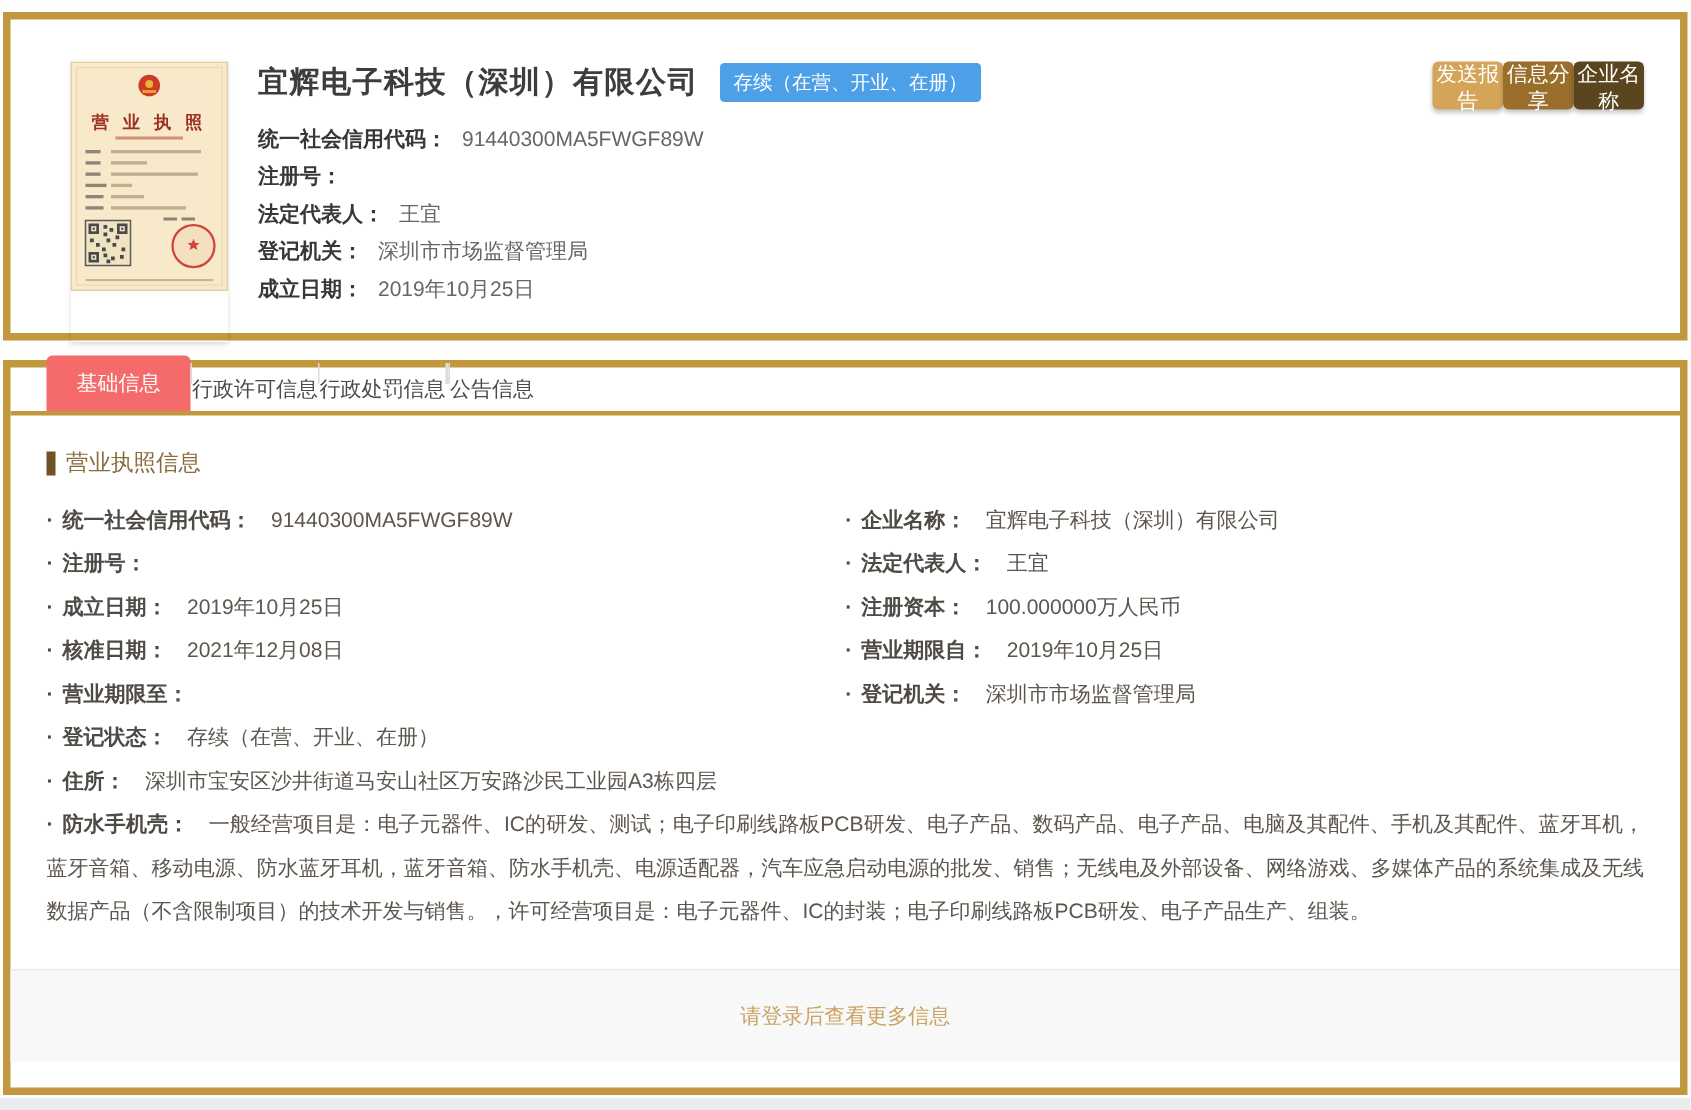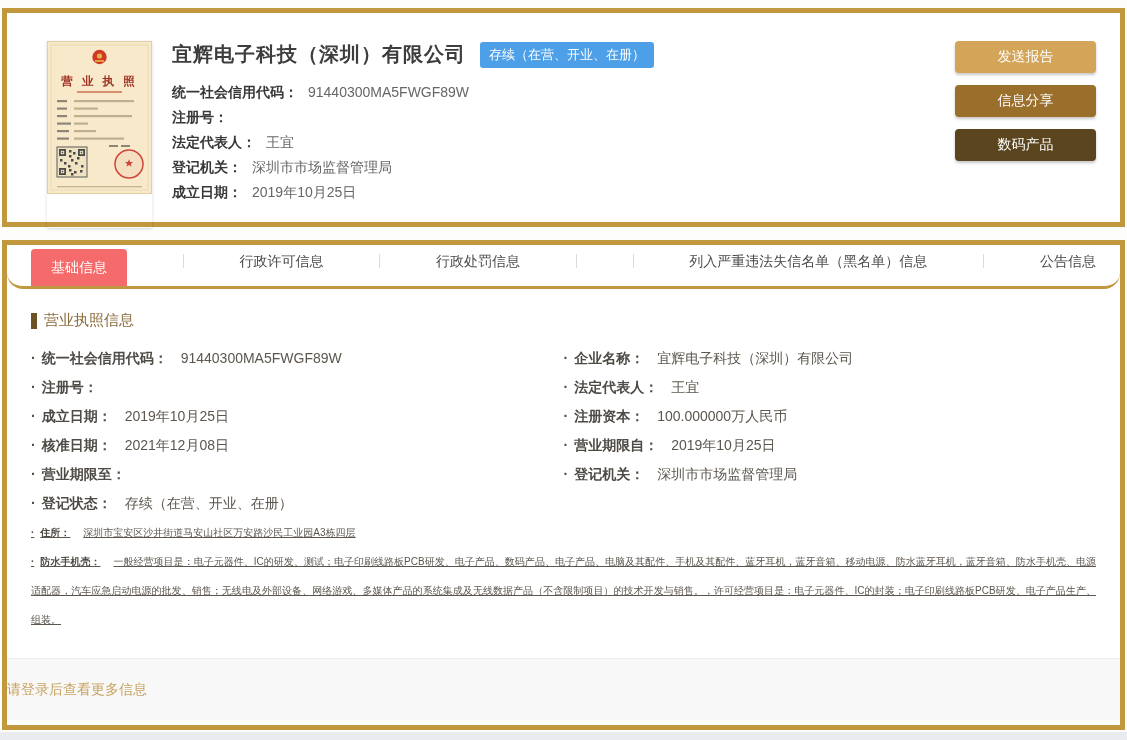--- a/index.html
+++ b/index.html
@@ -12,45 +12,45 @@
   
   .card-top { margin-top:8px; height:219px; display:flex; padding:28px 24px 26px 40px; }
   .license { width:105px; height:187px; flex:0 0 105px; margin-right:18px; box-shadow:0 1px 3px rgba(0,0,0,.15); }
   .company-info { flex:1; padding-left:2px; }
   .name-row { display:flex; align-items:center; margin-bottom:12px; }
   .company-name { font-size:20px; font-weight:bold; color:#3D3D3D; letter-spacing:1px; }
   .status-badge { margin-left:14px; background:#4D9FE8; color:#fff; font-size:13px; padding:4px 9px; border-radius:3px; white-space:nowrap; }
   .hfield { font-size:14px; line-height:25px; }
   .hlabel { font-weight:bold; color:#383838; margin-right:10px; }
   .hvalue { color:#666; }
-  .actions { width:141px; flex:0 0 141px; display:flex; flex-direction:column; align-items:stretch; }
+  .actions { width:141px; flex:0 0 141px; display:flex; flex-direction:row; align-items:stretch; }
   .btn { border:none; height:32px; margin-bottom:12px; border-radius:4px; color:#fff; font-size:14px;
          font-family:inherit; cursor:pointer; box-shadow:0 2px 3px rgba(0,0,0,.22); }
   .btn-send { background:#D4A459; }
   .btn-share { background:#9A6F2B; }
   .btn-print { background:#5A451E; }
   
   .card-main { margin-top:13px; min-height:490px; }
-  .tabs { display:flex; align-items:flex-end; justify-content:space-between; height:44px;
-          padding:0 24px; border-bottom:3px solid #C2983F;border-radius:16px; }
-  .tab { font-size:14px; color:#4A4A4A; padding-bottom:15px; cursor:pointer; white-space:nowrap; }
+  .tabs { display:flex; align-items:flex-end; height:32px;
+          padding:0 24px; border-bottom:3px solid #C2983F; }
+  .tab { font-size:14px; color:#4A4A4A; padding-bottom:5px; cursor:pointer; white-space:nowrap; }
   .tab.active { background:#F56A6A; color:#fff; height:37px; padding:0 20px;
                 display:flex; align-items:center; border-radius:4px 4px 0 0; }
   .tab-sep { width:1px; height:14px; background:#DCDCDC; margin-bottom:18px; }
   .content { padding:22px 24px 0 24px; }
   .section-header { display:flex; align-items:center; font-size:15px; color:#8A6B3C; margin-bottom:14px; }
   .section-bar { width:6px; height:16px; background:#6E5223; margin-right:7px; }
   .grid { display:grid; grid-template-columns:1fr 1fr; }
   .field { font-size:14px; line-height:29px; white-space:nowrap; overflow:hidden; }
   .field::before, .pfield::before { content:"·"; color:#4E4A45; font-weight:bold; margin-right:6px; }
   .flabel { font-weight:bold; color:#4E4A45; margin-right:13px; }
   .fvalue { color:#5C564E; }
-  .pfield { font-size:10px; line-height:29px; color:#5C564E; text-align:justify;text-decoration:underline; }
+  .pfield { font-size:14px; line-height:29px; color:#5C564E; text-align:justify; }
   .main-footer { margin-top:24px; height:62px; background:#F8F8F8; border-top:1px solid #ECECEC;
-                 display:flex; align-items:center; justify-content:flex-start; }
+                 display:flex; align-items:center; justify-content:center; }
   .login-link { color:#C8A361; font-size:14px; text-decoration:none; cursor:pointer; }
   .bottom-strip { height:8px; background:#E9EBEE; margin-top:2px; }
 </style>
 </head>
 <body>
 
 <div class="card card-top">
 
   <div class="license">
     <svg width="105" height="153" viewBox="0 0 105 153">
@@ -133,35 +133,34 @@
       <span class="hlabel">登记机关：</span><span class="hvalue">深圳市市场监督管理局</span>
     </div>
     <div class="hfield">
       <span class="hlabel">成立日期：</span><span class="hvalue">2019年10月25日</span>
     </div>
   </div>
 
   <div class="actions">
     <button class="btn btn-send">发送报告</button>
     <button class="btn btn-share">信息分享</button>
-    <button class="btn btn-print">数码产品</button>
+    <button class="btn btn-print">企业名称</button>
   </div>
 </div>
 
 <div class="card card-main">
 
   <nav class="tabs">
     <span class="tab active">基础信息</span>
     <span class="tab-sep"></span>
     <span class="tab">行政许可信息</span>
     <span class="tab-sep"></span>
     <span class="tab">行政处罚信息</span>
     <span class="tab-sep"></span>
     <span class="tab-sep"></span>
-    <span class="tab">列入严重违法失信名单（黑名单）信息</span>
     <span class="tab-sep"></span>
     <span class="tab">公告信息</span>
   </nav>
 
   <div class="content">
     <div class="section-header">
       <span class="section-bar"></span>
       <span>营业执照信息</span>
     </div>
 

